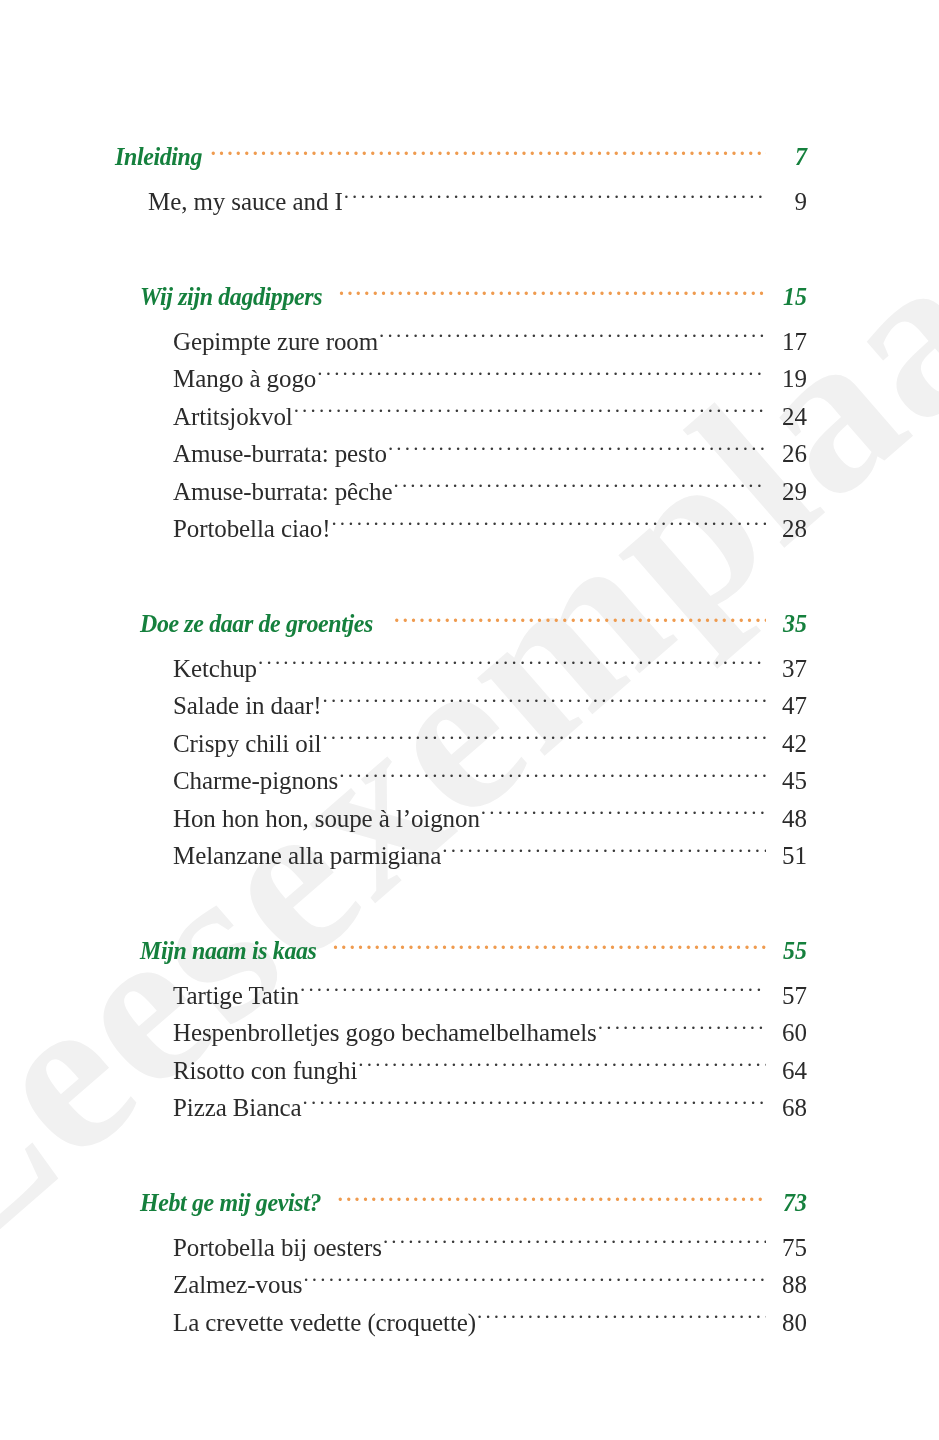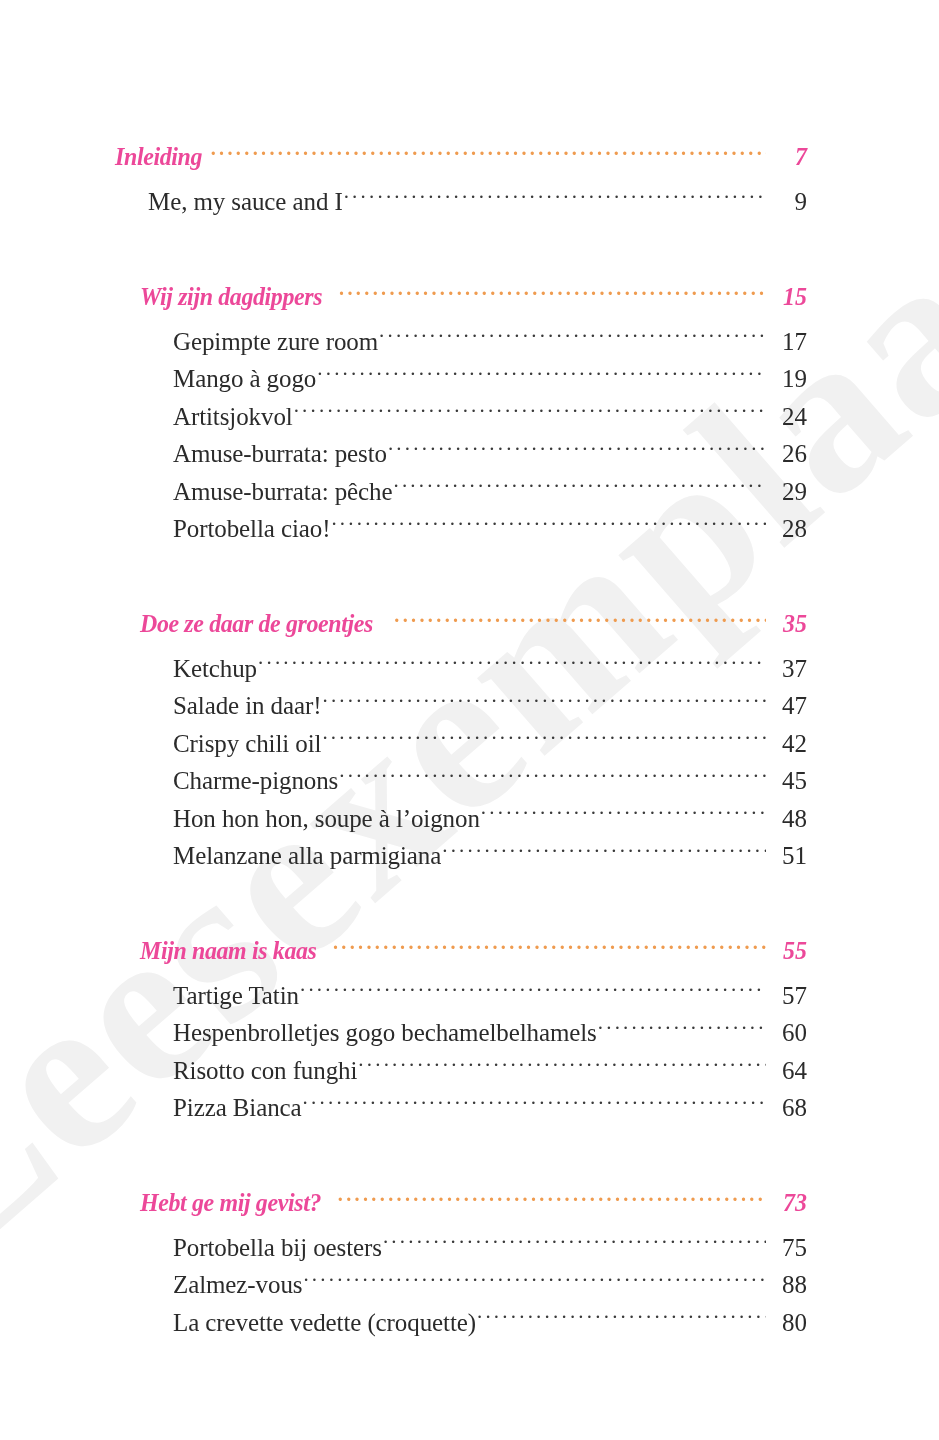--- a/index.html
+++ b/index.html
@@ -95,21 +95,21 @@
 
   .row-page {
     flex: 0 0 auto;
     text-align: right;
     min-width: 34px;
     white-space: nowrap;
   }
 
   
   .section-head {
-    color: #ec4899;
+    color: #15803d;
     font-weight: 700;
     font-style: italic;
     font-size: 26px;
     line-height: 34px;
     margin-left: 0;
     margin-bottom: 9px;
   }
 
   .section-head .row-label {
     letter-spacing: -0.4px;

